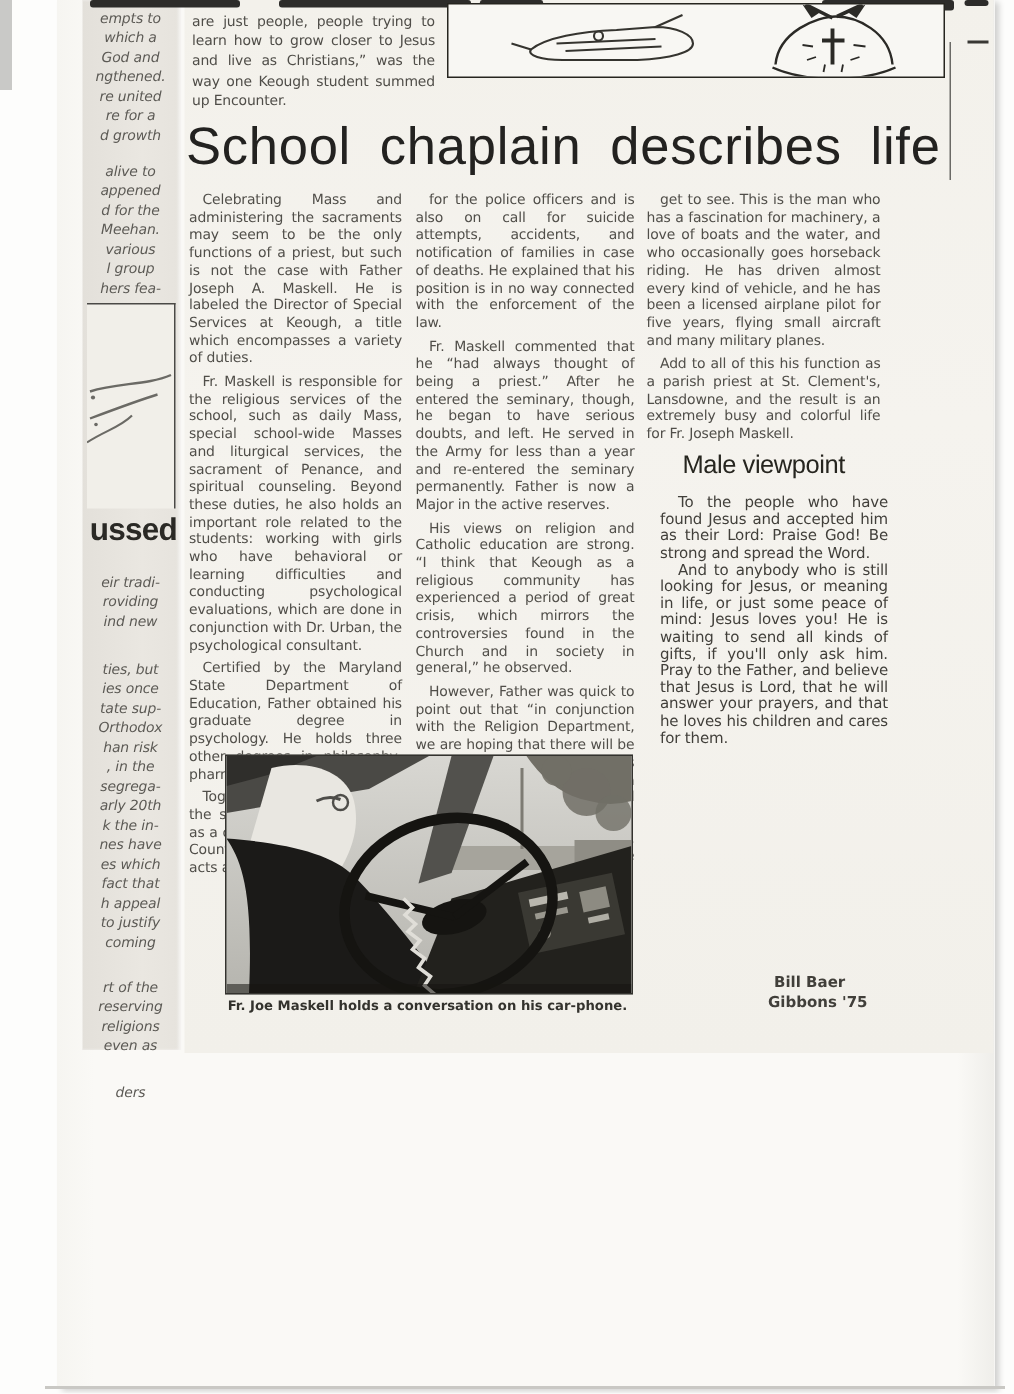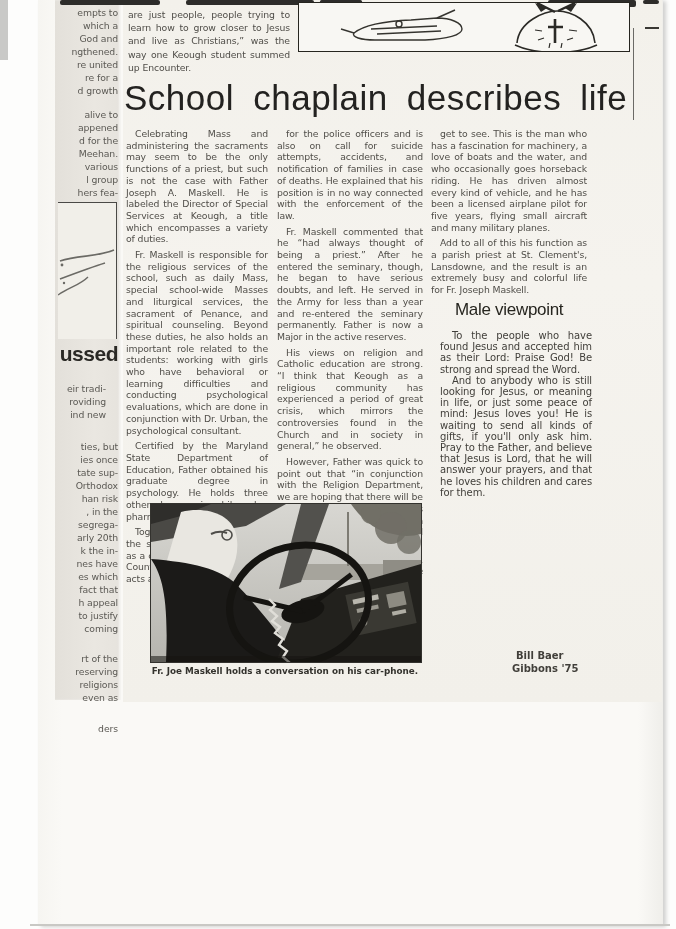--- a/index.html
+++ b/index.html
@@ -19,21 +19,21 @@
   .bottom-edge{left:30px;top:924px;width:640px;height:2px;background:#c9c8c4;}
   
   .newsprint-main{left:123px;top:0;width:539px;height:702px;
     background:linear-gradient(180deg,#f3f1eb 0%,#f5f3ee 40%,#f2f0ea 100%);}
   .newsprint-strip{left:55px;top:0;width:66px;height:700px;
     background:linear-gradient(90deg,#e3e0da 0%,#eae7e1 60%,#e6e3dd 100%);
     box-shadow:inset -2px 0 2px rgba(255,255,255,.6);}
   
   .torn{background:#2d2c2a;border-radius:2px;}
   
-  .fragcol{width:62px;text-align:right;color:#5b5954;font-size:9.3px;line-height:13px;letter-spacing:-0.1px;}
+  .fragcol{width:62px;text-align:center;color:#5b5954;font-size:9.3px;line-height:13px;letter-spacing:-0.1px;font-style:italic;}
   .fragcol div{white-space:nowrap;}
   .frag-headline{font-weight:bold;font-size:21px;color:#2a2925;text-align:right;width:62px;font-family:"Liberation Sans",sans-serif;letter-spacing:-0.5px;}
   .cut-illustration{border-top:1.5px solid #4a4946;border-right:1.5px solid #4a4946;background:#f1efe9;}
   
   .intro{width:162px;color:#4f4d48;font-size:9.3px;line-height:13.2px;text-align:justify;letter-spacing:-0.1px;}
   
   .cartoon-box{border:1.6px solid #26251f;background:#f8f7f3;}
   .vrule{width:1px;background:#6b6a66;}
   .dash-mark{height:2px;background:#393834;}
   
@@ -92,21 +92,21 @@
     <path d="M2,58 C20,52 40,54 56,47" stroke="#6b6a65" stroke-width="1.6" fill="none"></path>
     <path d="M2,76 C18,70 34,64 47,60" stroke="#6b6a65" stroke-width="1.6" fill="none"></path>
     <path d="M0,92 C12,84 22,82 30,74" stroke="#6b6a65" stroke-width="1.4" fill="none"></path>
     <circle cx="4" cy="62" r="1.4" fill="#6b6a65"></circle>
     <circle cx="6" cy="80" r="1.2" fill="#6b6a65"></circle>
   </svg>
 </div>
 
 <div class="abs frag-headline" style="left:56px;top:342px;">ussed</div>
 
-<div class="abs fragcol" style="left:44px;top:382px;">
+<div class="abs fragcol" style="left:56px;top:382px;">
     <div>eir tradi-</div>
     <div>roviding</div>
     <div>ind new</div>
   </div>
 <div class="abs fragcol" style="left:56px;top:440px;">
     <div>ties, but</div>
     <div>ies once</div>
     <div>tate sup-</div>
     <div>Orthodox</div>
     <div>han risk</div>

